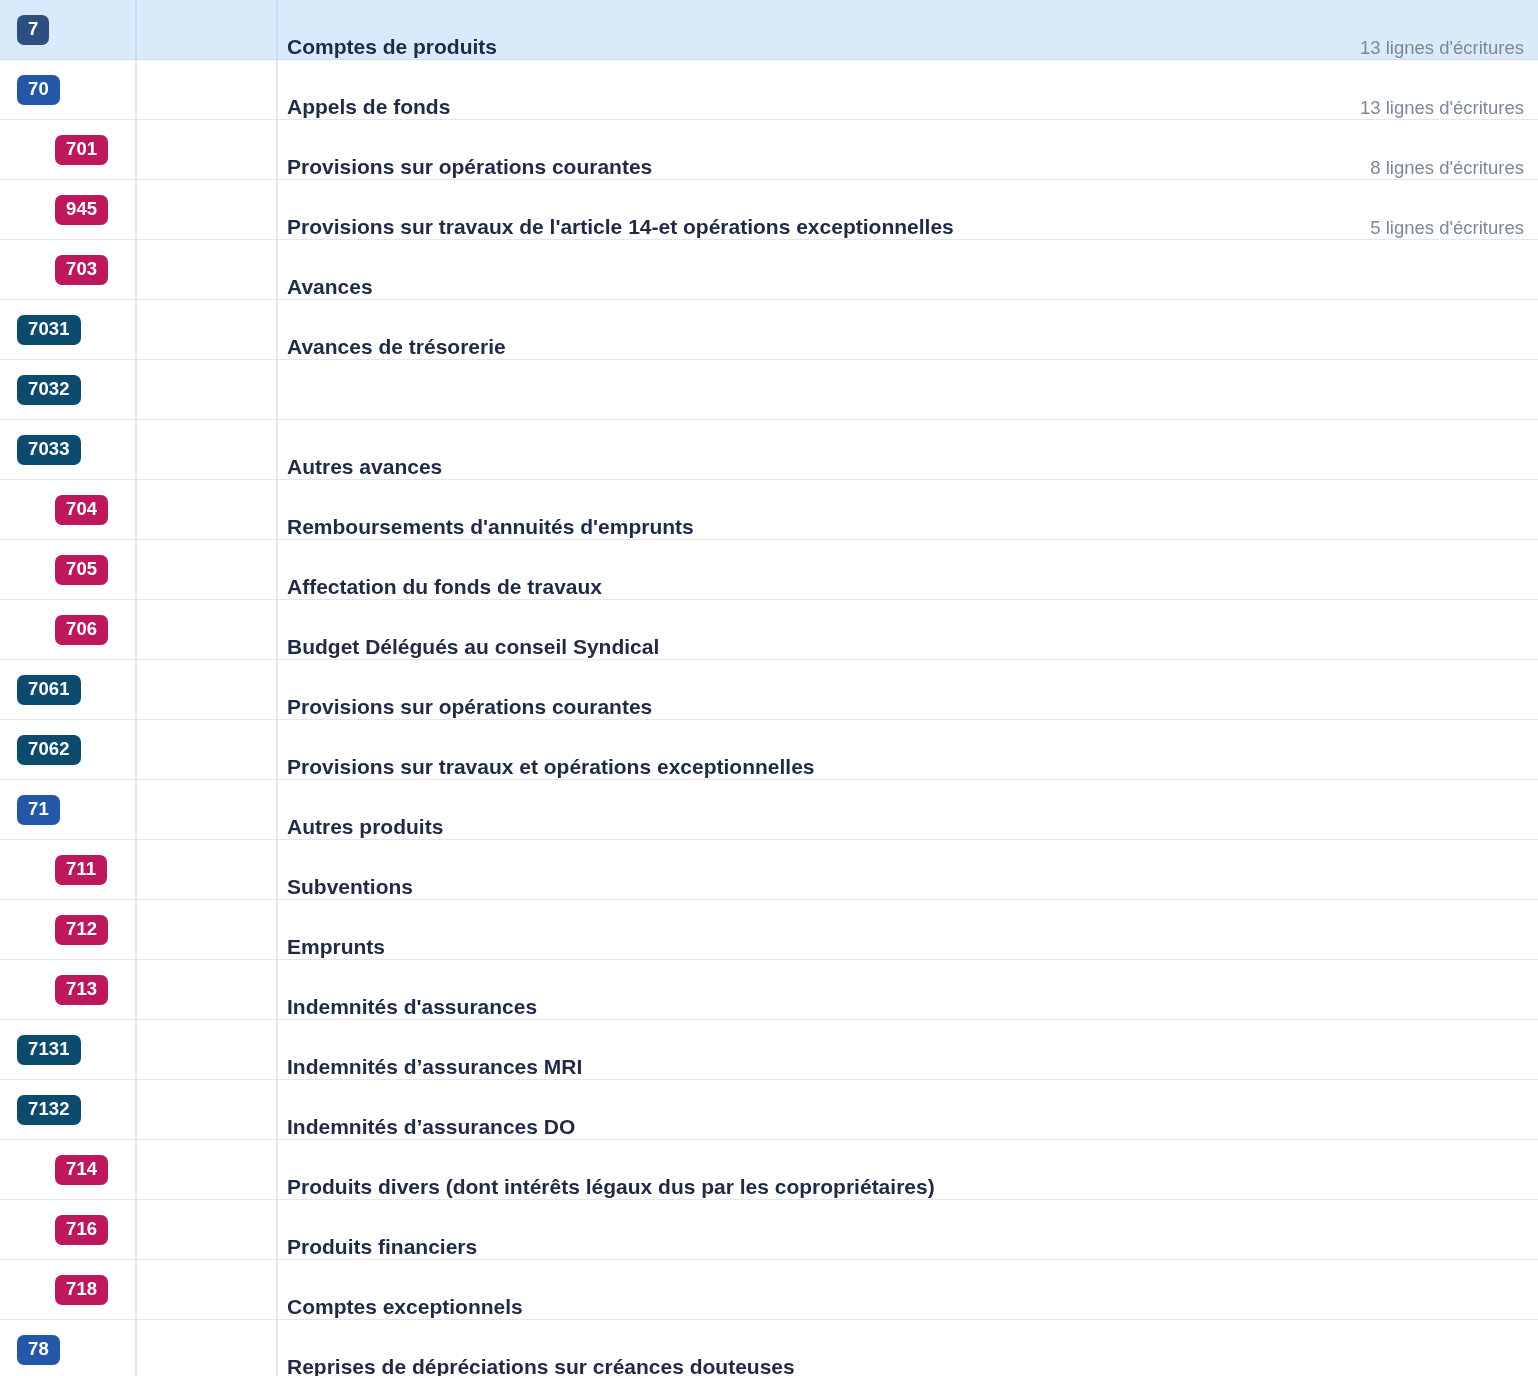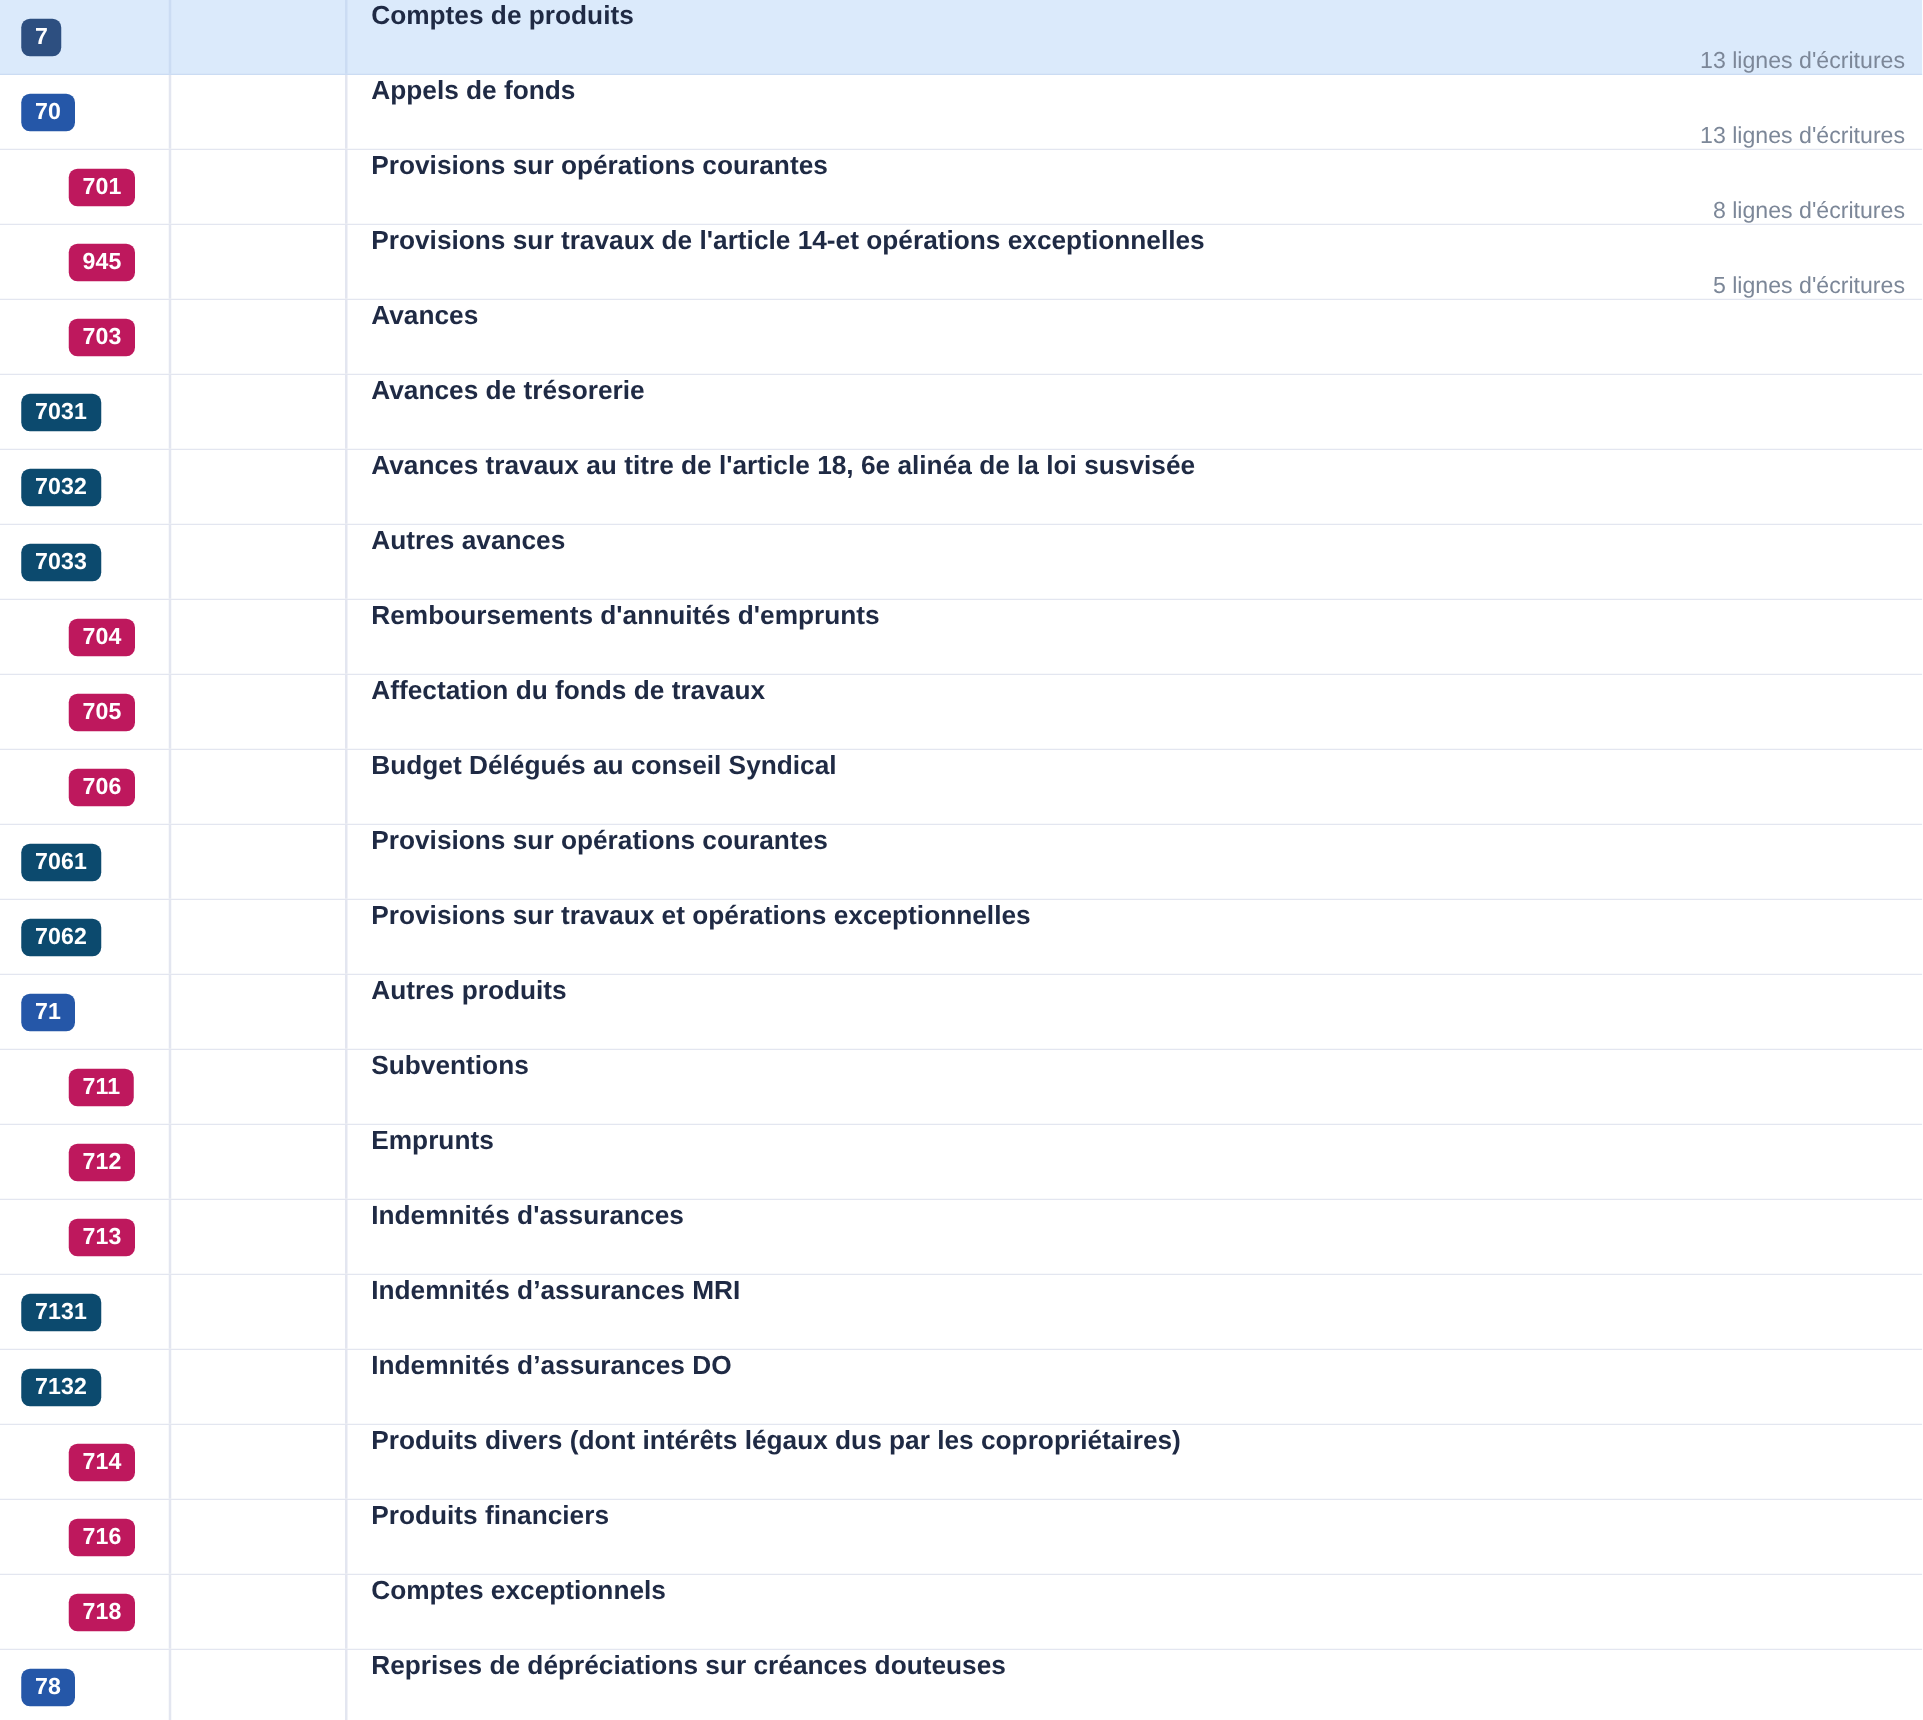--- a/index.html
+++ b/index.html
@@ -82,22 +82,22 @@
   .account-row.is-selected .col-spacer {
     border-right-color: #CBDCF3;
   }
 
   
   .col-label {
     flex: 1 1 auto;
     height: 100%;
     box-sizing: border-box;
     display: flex;
-    align-items: flex-start;
-    padding-left: 19px;
+    align-items: flex-end;
+    padding-left: 9px;
     padding-right: 16px;
     min-width: 0;
   }
   .label-text {
     font-size: 21px;
     font-weight: 700;
     color: #1F2A44;
     line-height: 1.2;
     white-space: nowrap;
     overflow: hidden;
@@ -197,23 +197,20 @@
       </div>
       <div class="col-meta">
         <span class="meta-text"></span>
       </div>
     </div>
     <div class="account-row">
       <div class="col-code">
         <span class="code-badge lvl-4">7032</span>
       </div>
       <div class="col-spacer"></div>
-      <div class="col-label">
-        <span class="label-text">Avances travaux au titre de l'article 18, 6e alinéa de la loi susvisée</span>
-      </div>
       <div class="col-meta">
         <span class="meta-text"></span>
       </div>
     </div>
     <div class="account-row">
       <div class="col-code">
         <span class="code-badge lvl-4">7033</span>
       </div>
       <div class="col-spacer"></div>
       <div class="col-label">

